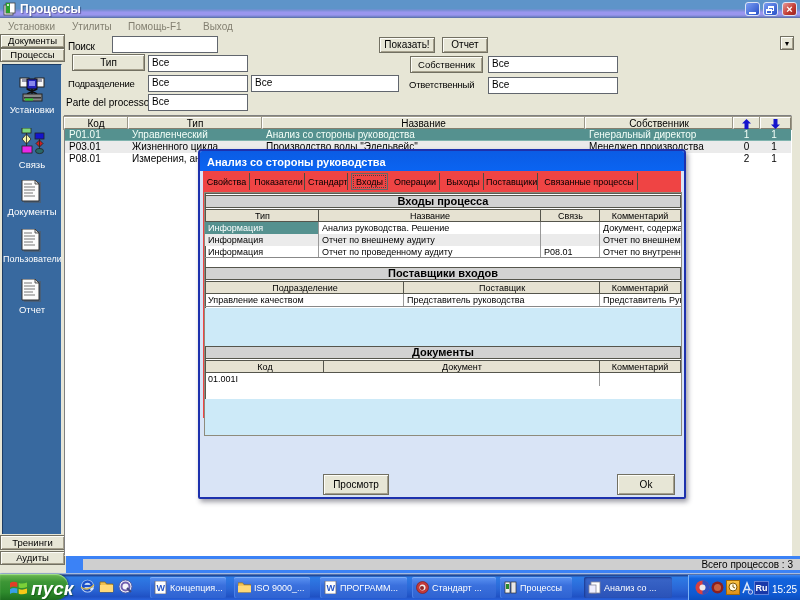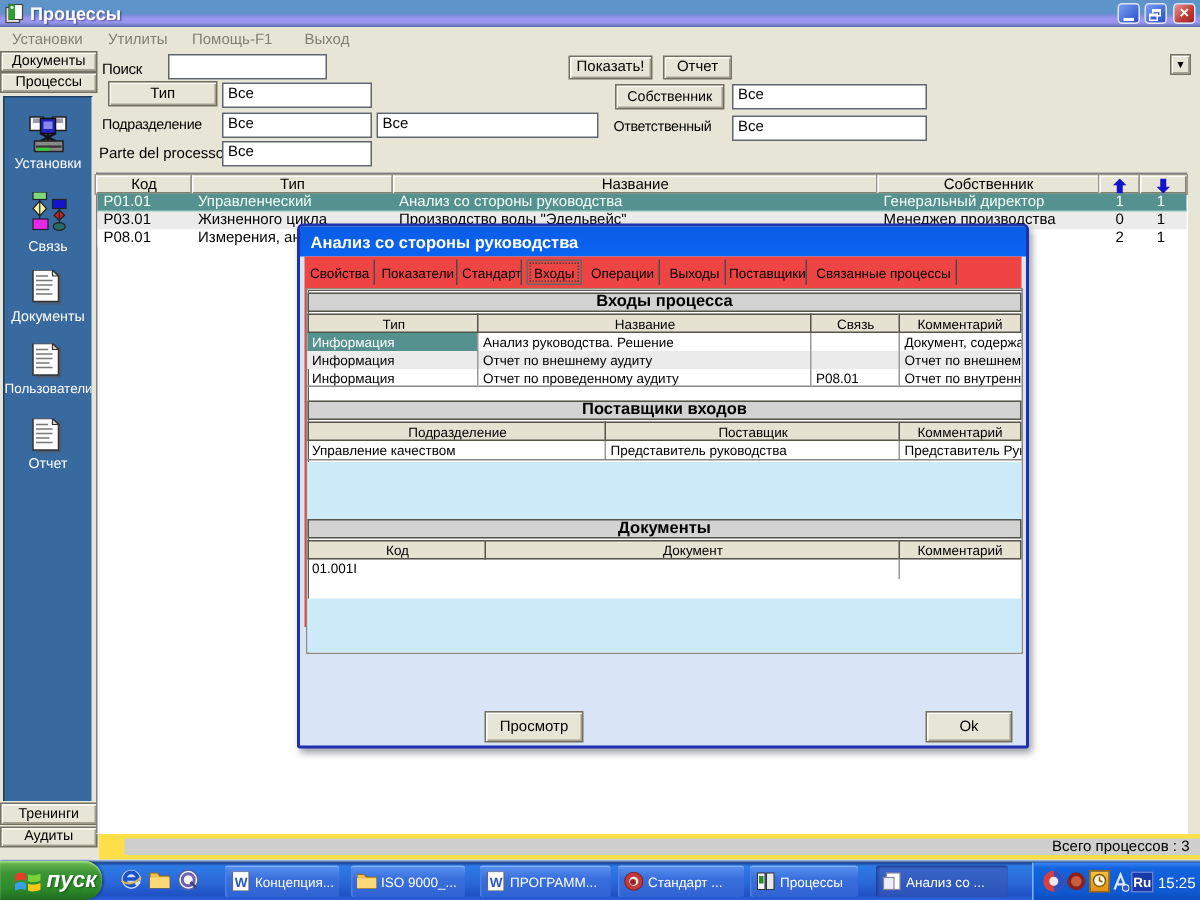--- a/index.html
+++ b/index.html
@@ -30,38 +30,38 @@
 
 
 #listarea { position:absolute; left:64px; top:115px; width:728px; height:441px; background:#fff; border:1px solid #808080; border-right-color:#fff; border-bottom-color:#fff; }
 
 
 .mth { position:absolute; top:117px; height:12px; background:#e7e6d6; border:1px solid #fff; border-right-color:#847f6e; border-bottom-color:#847f6e; box-shadow:0 0 0 1px #9a9788; text-align:center; line-height:11px; font-size:10px; }
 .mrow { position:absolute; height:12px; overflow:hidden; white-space:nowrap; font-size:10px; line-height:12px; }
 .mcell { position:absolute; top:0; height:12px; overflow:hidden; padding-left:4px; }
 
 
-#statusbar { position:absolute; left:66px; top:556px; width:734px; height:19px; background:#fde047; }
+#statusbar { position:absolute; left:66px; top:556px; width:734px; height:19px; background:#3b82f6; }
 #statusbar > div:last-child { position:absolute; right:7px; top:3px; font-size:10px; }
 
 
 #dialog { position:absolute; left:198px; top:149px; width:488px; height:350px; background:#d9e4f6; border:2px solid #1d31ad; border-radius:4px 4px 2px 2px; box-shadow:2px 3px 5px rgba(40,40,60,.45); }
 #dlg-title { position:absolute; left:0px; top:0px; width:484px; height:20px; background:linear-gradient(#0b5ce4, #0a64f2); color:#fff; font-weight:bold; font-size:11px; padding:5px 0 0 7px; border-radius:2px 2px 0 0;}
 #dlg-body { position:absolute; left:3px; top:20px; width:478px; height:247px; background:#ef4444; }
 .tab { position:absolute; top:2px; height:17px; padding-top:4px; text-align:center; border-right:1px solid #4c4c44; font-size:9px; white-space:nowrap; overflow:hidden; }
 #dlg-panel { position:absolute; left:1px; top:21px; width:478px; height:244px; background:#fff; border:1px solid #8e8b7c; box-shadow:inset 1px 1px 0 #5a5850; }
 .sechdr { position:absolute; left:0; width:476px; background:#d2d2d2; border:1px solid #55554c; text-align:center; font-weight:bold; font-size:11px; line-height:11px; }
 .dth { position:absolute; background:#e6e2d2; border-left:1px solid #55554c; border-top:1px solid #55554c; border-bottom:1px solid #55554c; text-align:center; font-size:9px; overflow:hidden; line-height:12px; }
 .drow { position:absolute; font-size:9px; }
 .dcell { position:absolute; top:0; height:100%; overflow:hidden; white-space:nowrap; padding:1px 0 0 3px; border-left:1px solid #999; }
 .blue { position:absolute; left:0; width:476px; background:#cdeaf8; }
 
 
 #taskbar { position:absolute; left:0; top:573px; width:800px; height:27px; background:linear-gradient(#cfe0f8 0%, #1c418e 8%, #2e7be5 16%, #2a66d6 60%, #1f51c4 88%, #2a63dd 100%); }
-#startbtn { position:absolute; left:0; top:574px; width:68px; height:26px; border-radius:0 12px 12px 0; background:linear-gradient(#6fba53 0%, #3d9636 30%, #2e8b2c 70%, #1d6d1f 100%); box-shadow:inset 0 1px 1px #a5e08c, 1px 0 2px rgba(0,0,0,.4); color:#fff; font-weight:bold; font-style:italic; font-size:15px;text-align:right; }
+#startbtn { position:absolute; left:0; top:574px; width:68px; height:26px; border-radius:0 12px 12px 0; background:linear-gradient(#6fba53 0%, #3d9636 30%, #2e8b2c 70%, #1d6d1f 100%); box-shadow:inset 0 1px 1px #a5e08c, 1px 0 2px rgba(0,0,0,.4); color:#fff; font-weight:bold; font-style:italic; font-size:19px;text-align:right; }
 .taskbtn { position:absolute; top:577px; height:21px; border-radius:2px; background:linear-gradient(#5b93f2, #3a70dd 40%, #2f63d2); box-shadow:inset 0 1px 0 #7eaef8, inset 1px 0 0 #4a80e8; color:#fff; font-size:9px; overflow:hidden; white-space:nowrap; }
 .taskbtn .ti { position:absolute; left:4px; top:4px; width:13px; height:13px; }
 .taskbtn .tt { position:absolute; left:20px; top:6px; }
 #tray { position:absolute; left:688px; top:575px; width:112px; height:25px; background:linear-gradient(#3a85f2 0%, #1263dd 15%, #0f5ad2 75%, #0b4ec0 100%); border-left:1px solid #7db2f5; color:#fff; }
 </style>
 </head>
 <body>
 <div id="screen">
 
   <div id="titlebar">

